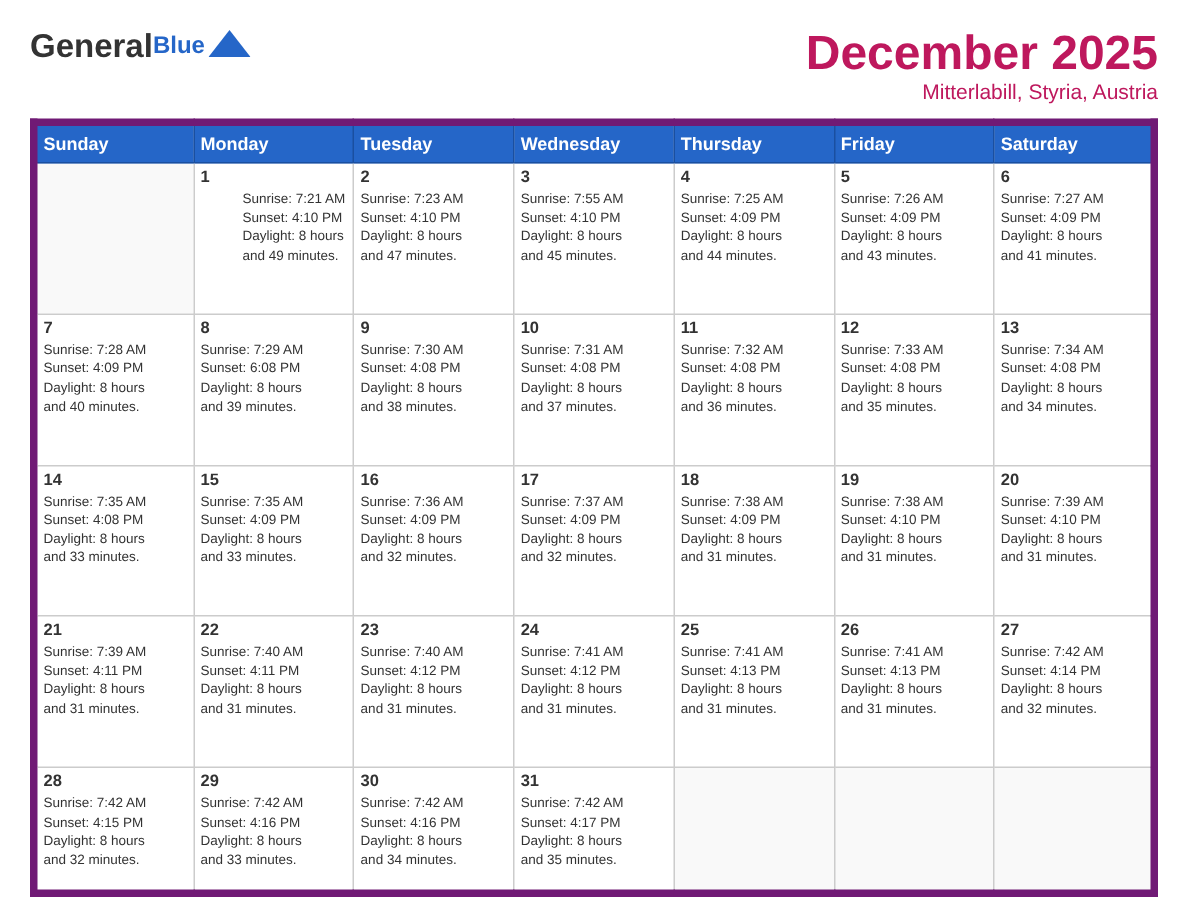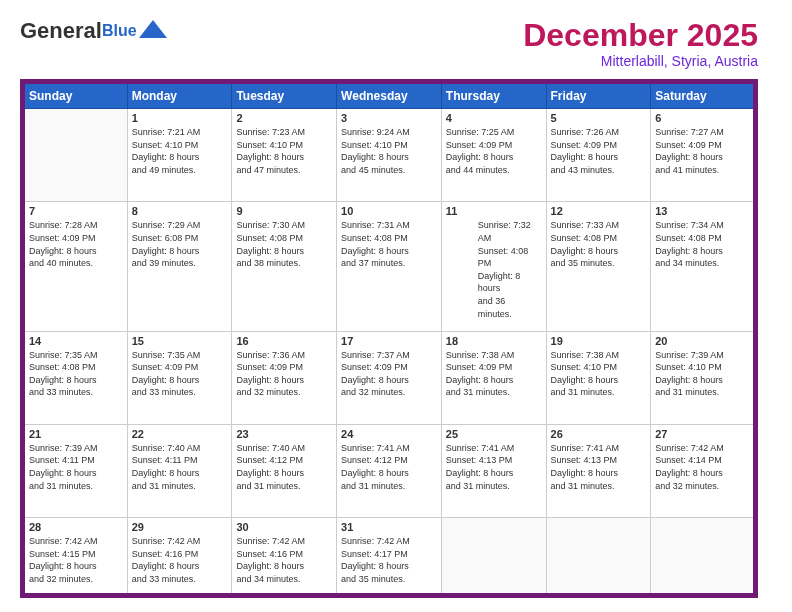--- a/index.html
+++ b/index.html
@@ -6,21 +6,21 @@
     body {
       width: 792px;
       height: 612px;
       font-family: Arial, sans-serif;
       background: #fff;
       overflow: hidden;
     }
     .page {
       width: 792px;
       height: 612px;
-      padding: 18px 34px 14px 20px;
+      padding: 18px 20px 14px 20px;
       display: flex;
       flex-direction: column;
     }
     .header {
       display: flex;
       justify-content: space-between;
       align-items: flex-start;
       margin-bottom: 10px;
     }
     .logo {
@@ -32,21 +32,21 @@
       text-align: right;
     }
     .month-year {
       font-size: 32px;
       font-weight: bold;
       color: #be185d;
       line-height: 1.1;
     }
     .location {
       font-size: 14px;
-      color: #6d28d9;
+      color: #be185d;
     }
     .calendar {
       flex: 1;
       border: 5px solid #701a75;
       border-collapse: collapse;
       width: 100%;
       table-layout: fixed;
     }
     .calendar th {
       background: #2566c8;
@@ -116,35 +116,35 @@
           <th>Thursday</th>
           <th>Friday</th>
           <th>Saturday</th>
         </tr>
     </thead>
     <tbody id="calendar-body">
     <tr>
           <td class="empty"></td>
           <td>
             <span class="day-num">1</span>
-            <div class="day-info" style="white-space: pre-line;">Sunrise: 7:21 AM
+            <div class="day-info" style="white-space: pre-line; margin-left: 28px;">Sunrise: 7:21 AM
 Sunset: 4:10 PM
 Daylight: 8 hours
 and 49 minutes.</div>
           </td>
           <td>
             <span class="day-num">2</span>
             <div class="day-info" style="white-space: pre-line;">Sunrise: 7:23 AM
 Sunset: 4:10 PM
 Daylight: 8 hours
 and 47 minutes.</div>
           </td>
           <td>
             <span class="day-num">3</span>
-            <div class="day-info" style="white-space: pre-line;">Sunrise: 9:24 AM
+            <div class="day-info" style="white-space: pre-line;">Sunrise: 7:55 AM
 Sunset: 4:10 PM
 Daylight: 8 hours
 and 45 minutes.</div>
           </td>
           <td>
             <span class="day-num">4</span>
             <div class="day-info" style="white-space: pre-line;">Sunrise: 7:25 AM
 Sunset: 4:09 PM
 Daylight: 8 hours
 and 44 minutes.</div>
@@ -188,21 +188,21 @@
           </td>
           <td>
             <span class="day-num">10</span>
             <div class="day-info" style="white-space: pre-line;">Sunrise: 7:31 AM
 Sunset: 4:08 PM
 Daylight: 8 hours
 and 37 minutes.</div>
           </td>
           <td>
             <span class="day-num">11</span>
-            <div class="day-info" style="white-space: pre-line; margin-left: 32px;">Sunrise: 7:32 AM
+            <div class="day-info" style="white-space: pre-line;">Sunrise: 7:32 AM
 Sunset: 4:08 PM
 Daylight: 8 hours
 and 36 minutes.</div>
           </td>
           <td>
             <span class="day-num">12</span>
             <div class="day-info" style="white-space: pre-line;">Sunrise: 7:33 AM
 Sunset: 4:08 PM
 Daylight: 8 hours
 and 35 minutes.</div>

